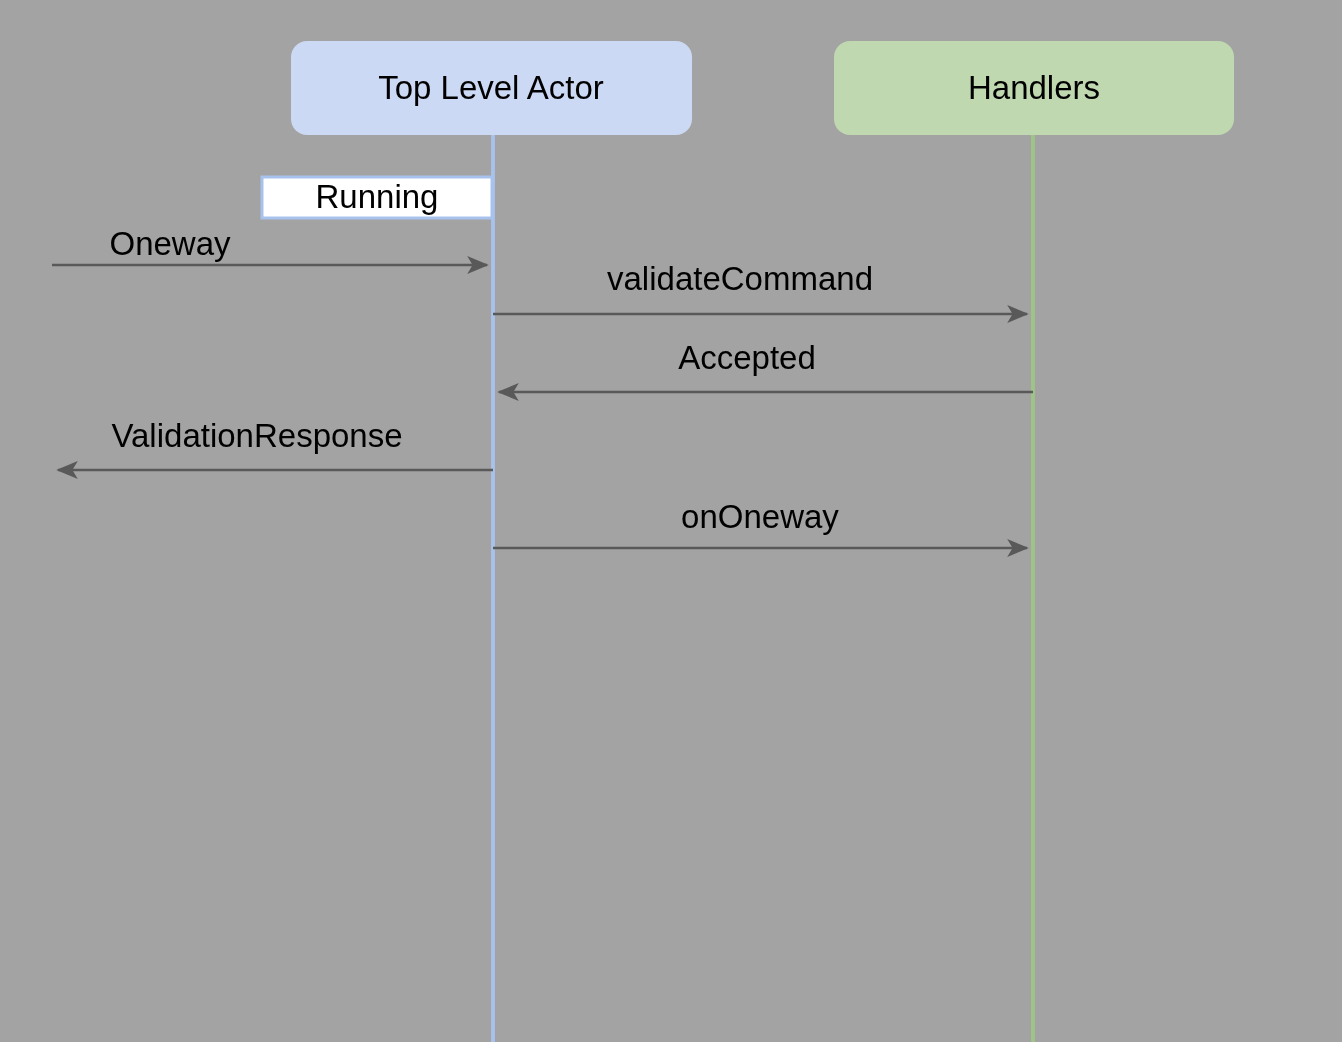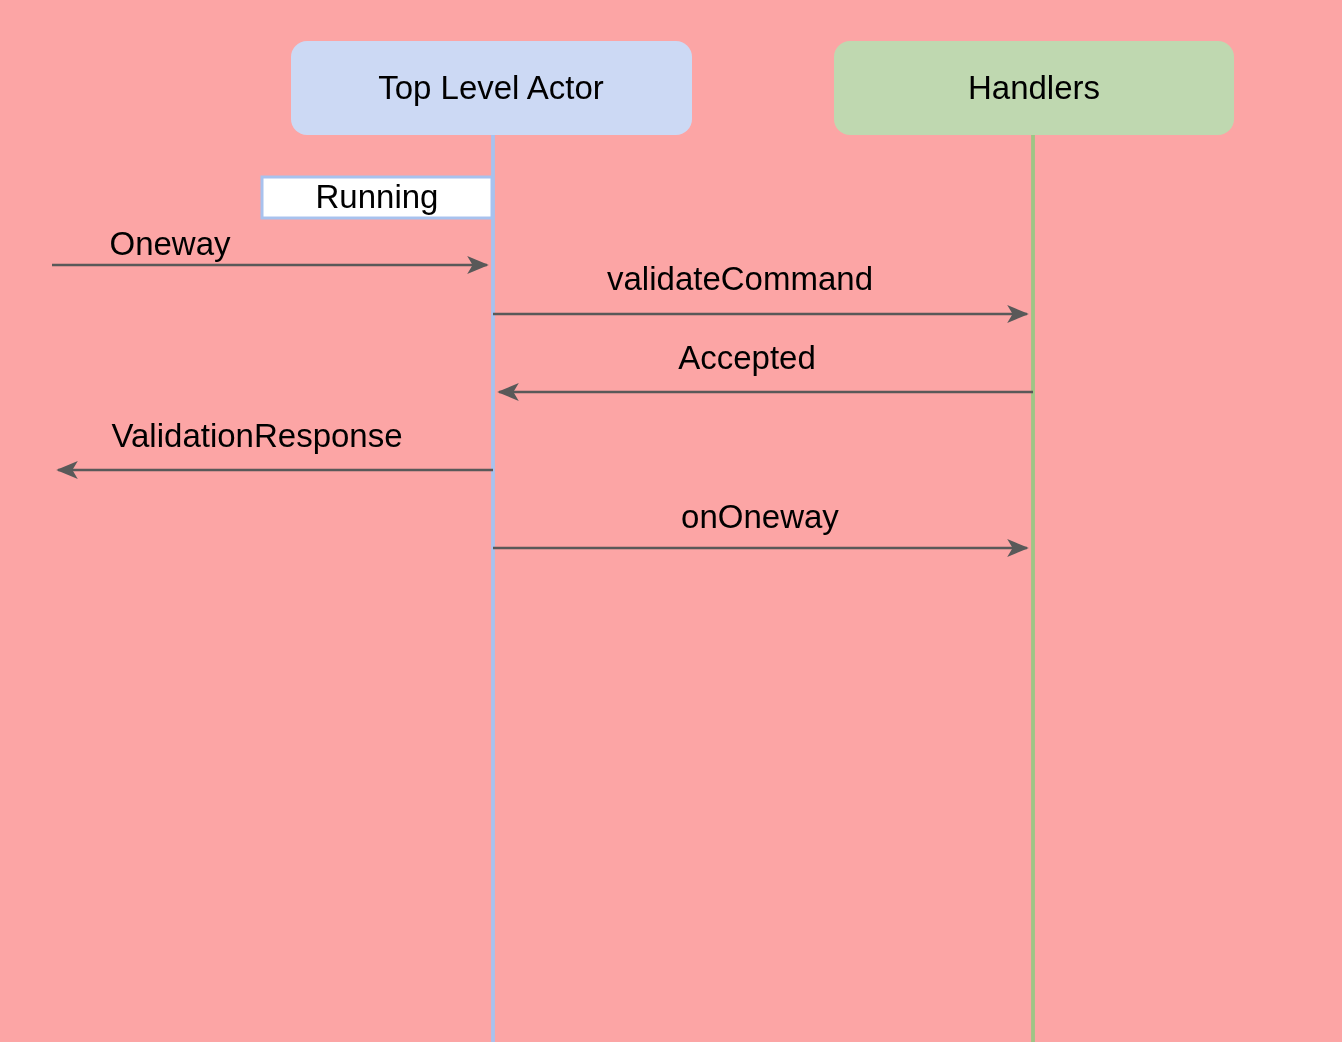--- a/index.html
+++ b/index.html
@@ -12,21 +12,21 @@
     width: 1342px;
     height: 1042px;
     overflow: hidden;
     font-family: "Liberation Sans", sans-serif;
     -webkit-font-smoothing: antialiased;
   }
   #diagram-root {
     position: relative;
     width: 1342px;
     height: 1042px;
-    background: #fca5a5;
+    background: #a3a3a3;
   }
   svg.diagram-canvas {
     position: absolute;
     left: 0;
     top: 0;
     width: 1342px;
     height: 1042px;
     display: block;
   }
   .participant-label {

